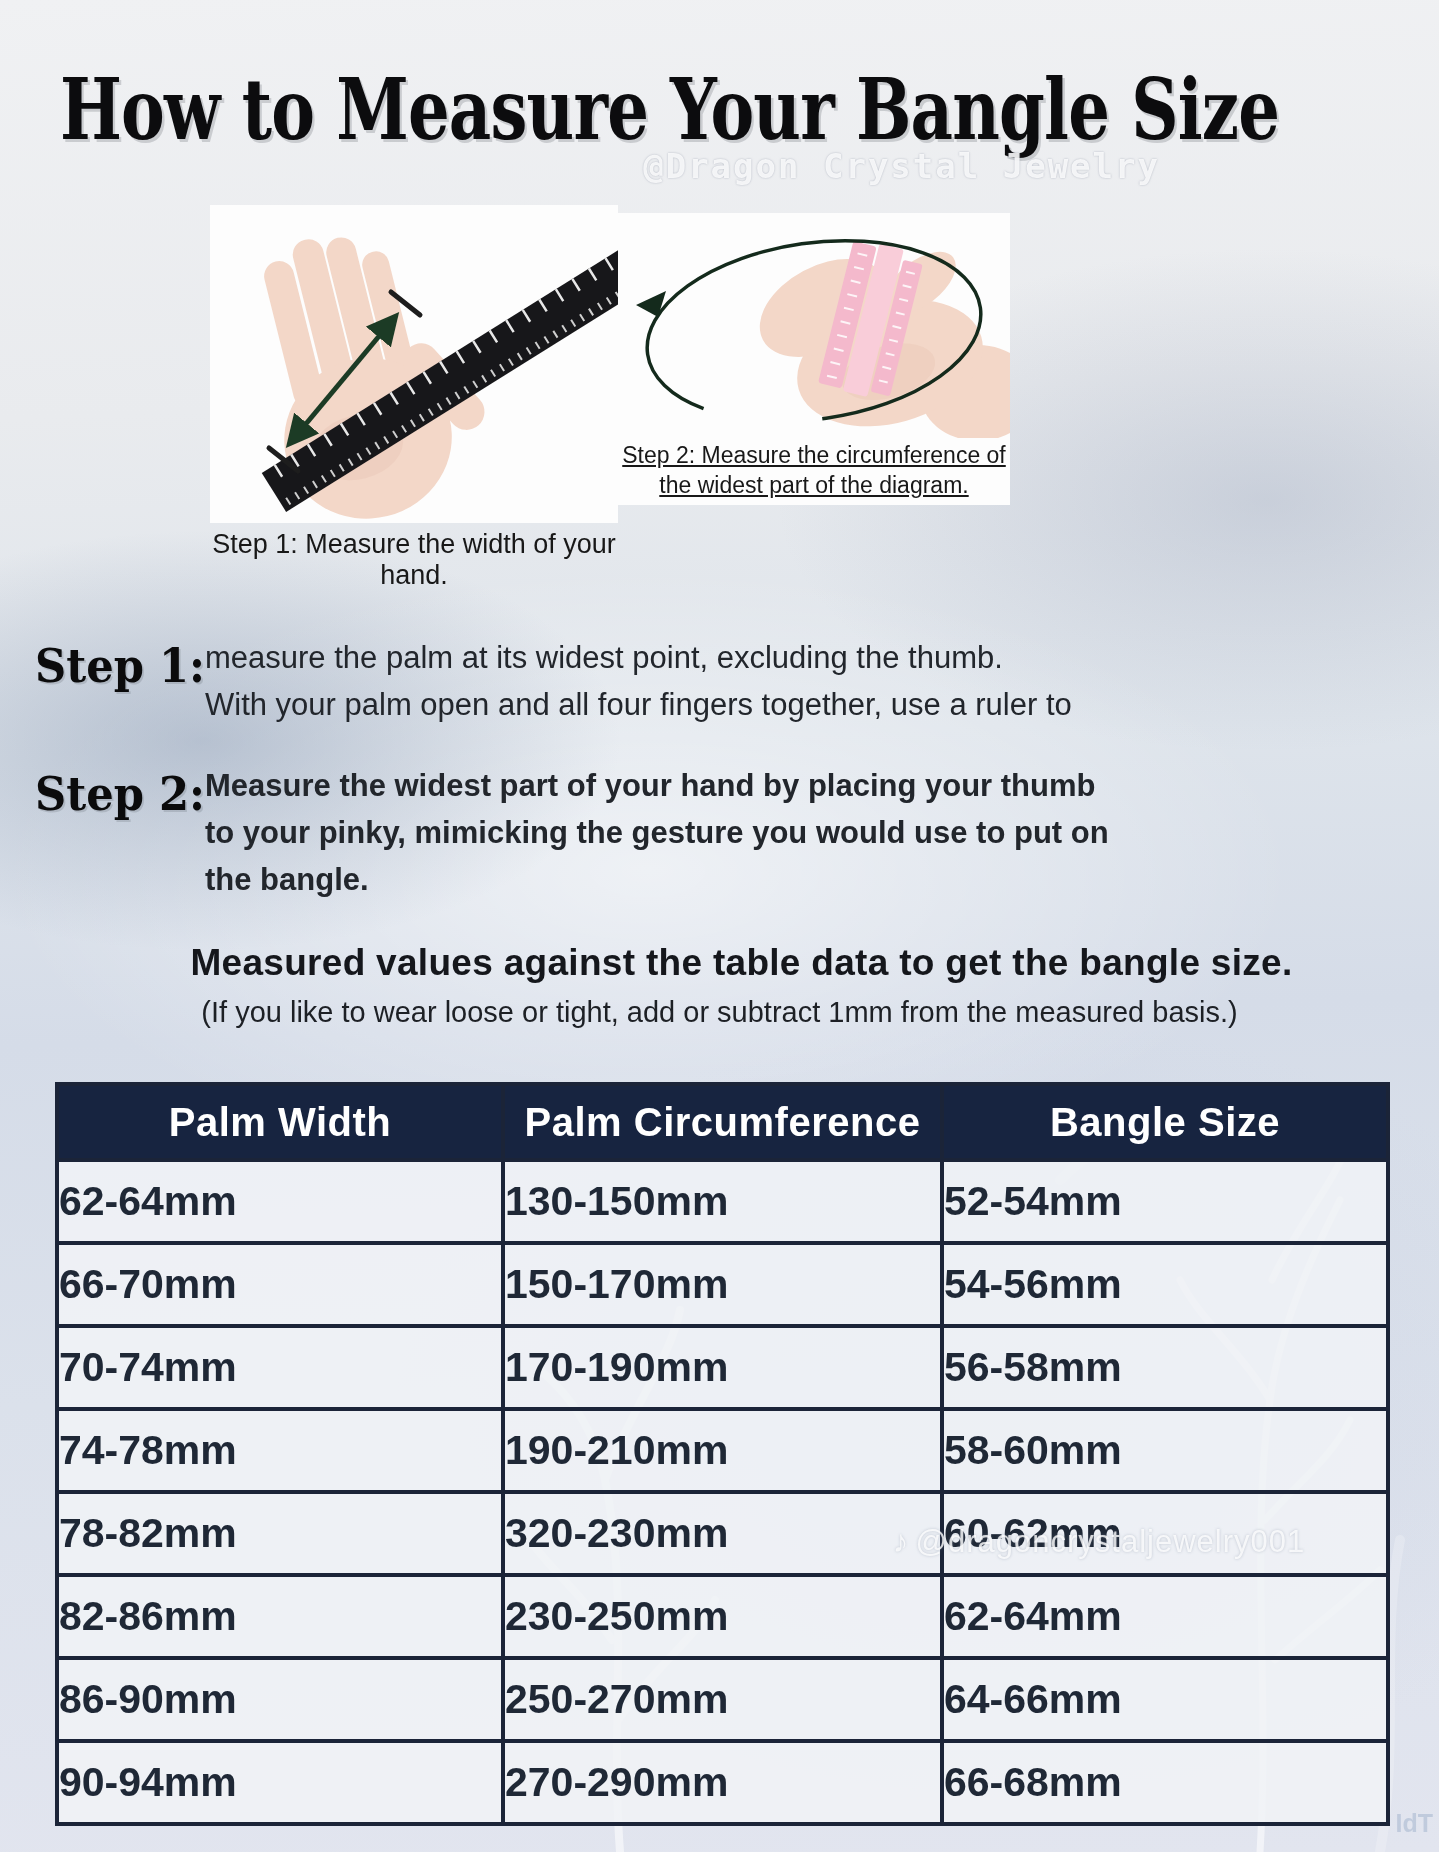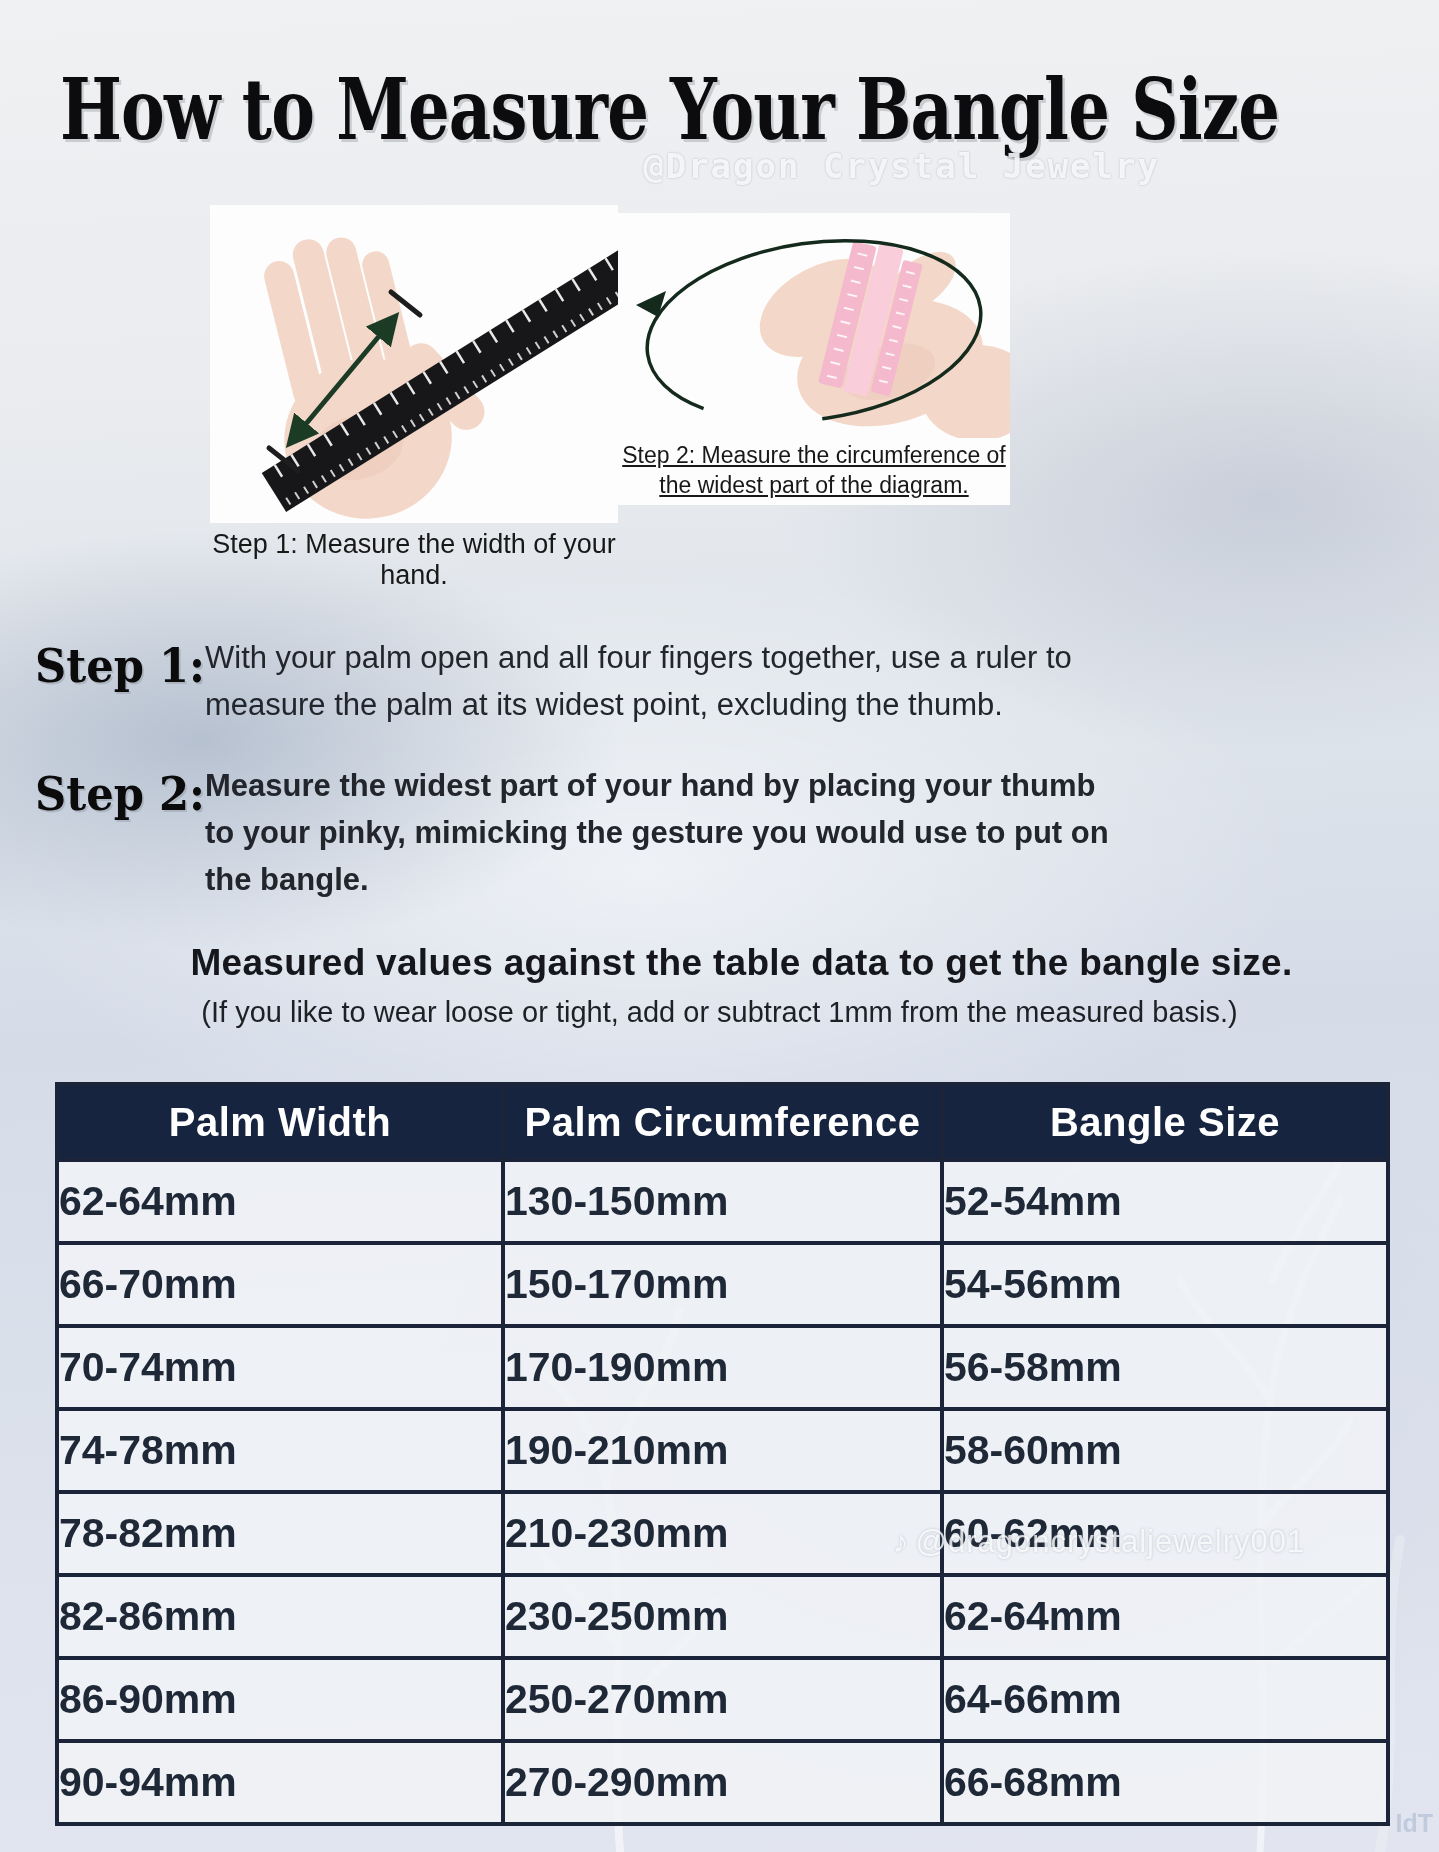--- a/index.html
+++ b/index.html
@@ -141,22 +141,22 @@
       </g>
     </svg>
     <div class="cap cap-right">
       <div>Step 2: Measure the circumference of</div>
       <div>the widest part of the diagram.</div>
     </div>
   </div>
 
   <div class="step-label lbl-1">Step 1:</div>
   <div class="step-text txt-1">
+    <div>measure the palm at its widest point, excluding the thumb.</div>
     <div>With your palm open and all four fingers together, use a ruler to</div>
-    <div>measure the palm at its widest point, excluding the thumb.</div>
   </div>
 
   <div class="step-label lbl-2">Step 2:</div>
   <div class="step-text txt-2">
     <div>Measure the widest part of your hand by placing your thumb</div>
     <div>to your pinky, mimicking the gesture you would use to put on</div>
     <div>the bangle.</div>
   </div>
 
   <div class="tbl-heading">Measured values against the table data to get the bangle size.</div>
@@ -191,21 +191,21 @@
           <td>170-190mm</td>
           <td>56-58mm</td>
         </tr>
         <tr>
           <td>74-78mm</td>
           <td>190-210mm</td>
           <td>58-60mm</td>
         </tr>
         <tr>
           <td>78-82mm</td>
-          <td>210-230mm</td>
+          <td>320-230mm</td>
           <td>60-62mm</td>
         </tr>
         <tr>
           <td>82-86mm</td>
           <td>230-250mm</td>
           <td>62-64mm</td>
         </tr>
         <tr>
           <td>86-90mm</td>
           <td>250-270mm</td>

